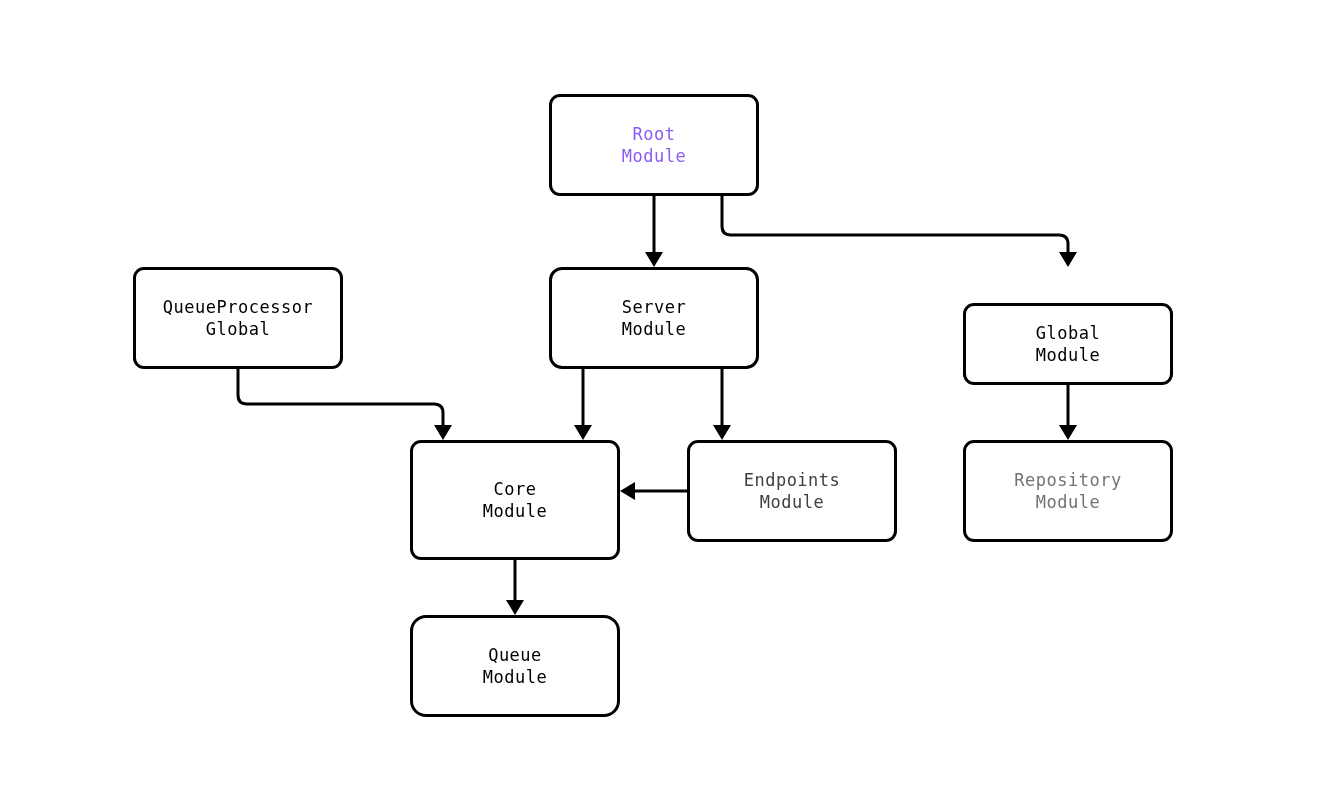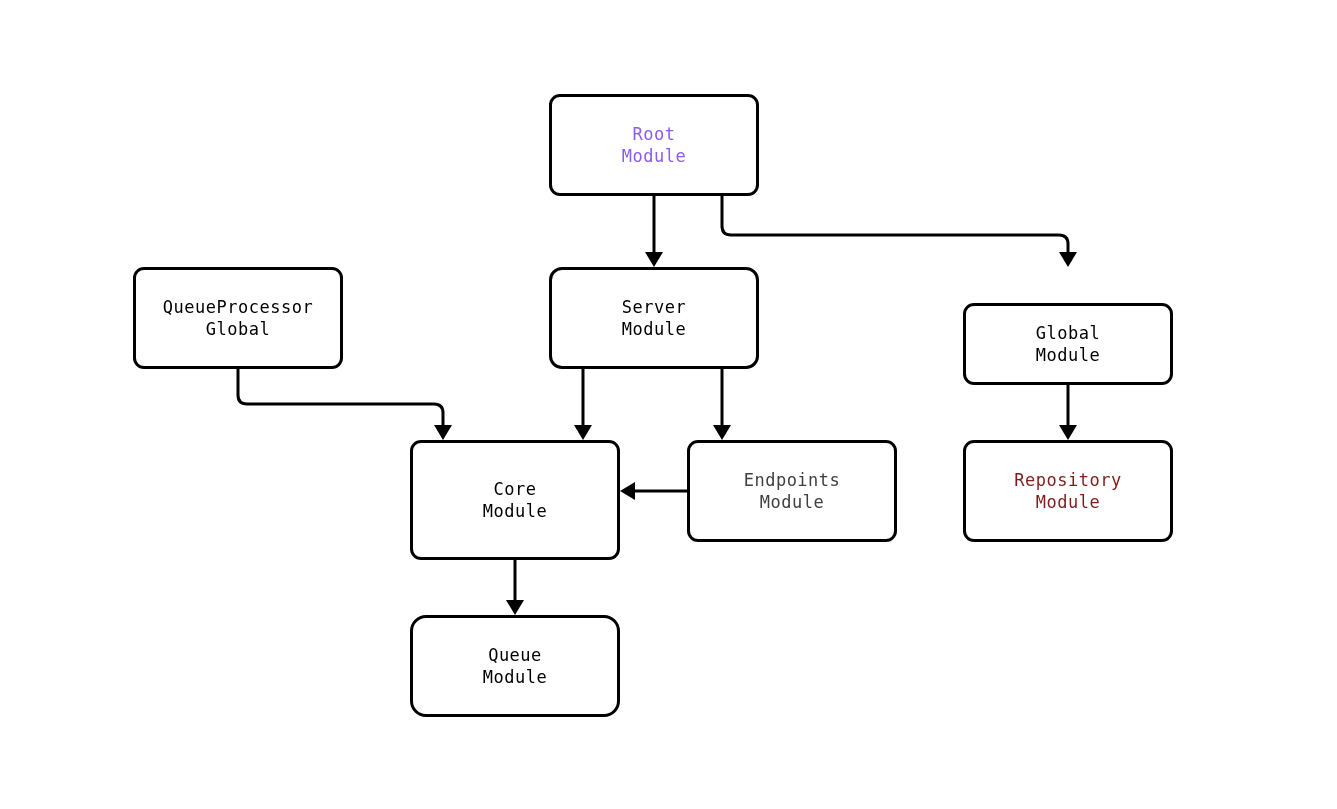--- a/index.html
+++ b/index.html
@@ -108,21 +108,21 @@
       </div>
       <div class="node" style="left: 410px; top: 440px; width: 210px; height: 120px; border-width: 3px; border-color: rgb(0, 0, 0); border-radius: 11px;">
         <div class="node-label" style="color: rgb(0, 0, 0);">Core
 Module</div>
       </div>
       <div class="node" style="left: 687px; top: 440px; width: 210px; height: 102px; border-width: 3px; border-color: rgb(0, 0, 0); border-radius: 11px;">
         <div class="node-label" style="color: #404040;">Endpoints
 Module</div>
       </div>
       <div class="node" style="left: 963px; top: 440px; width: 210px; height: 102px; border-width: 3px; border-color: rgb(0, 0, 0); border-radius: 11px;">
-        <div class="node-label" style="color: #7f1d1d;">Repository
+        <div class="node-label" style="color: #737373;">Repository
 Module</div>
       </div>
       <div class="node" style="left: 410px; top: 615px; width: 210px; height: 102px; border-width: 3px; border-color: rgb(0, 0, 0); border-radius: 16px;">
         <div class="node-label" style="color: rgb(0, 0, 0);">Queue
 Module</div>
       </div>
     </div>
 
 </div>
 

